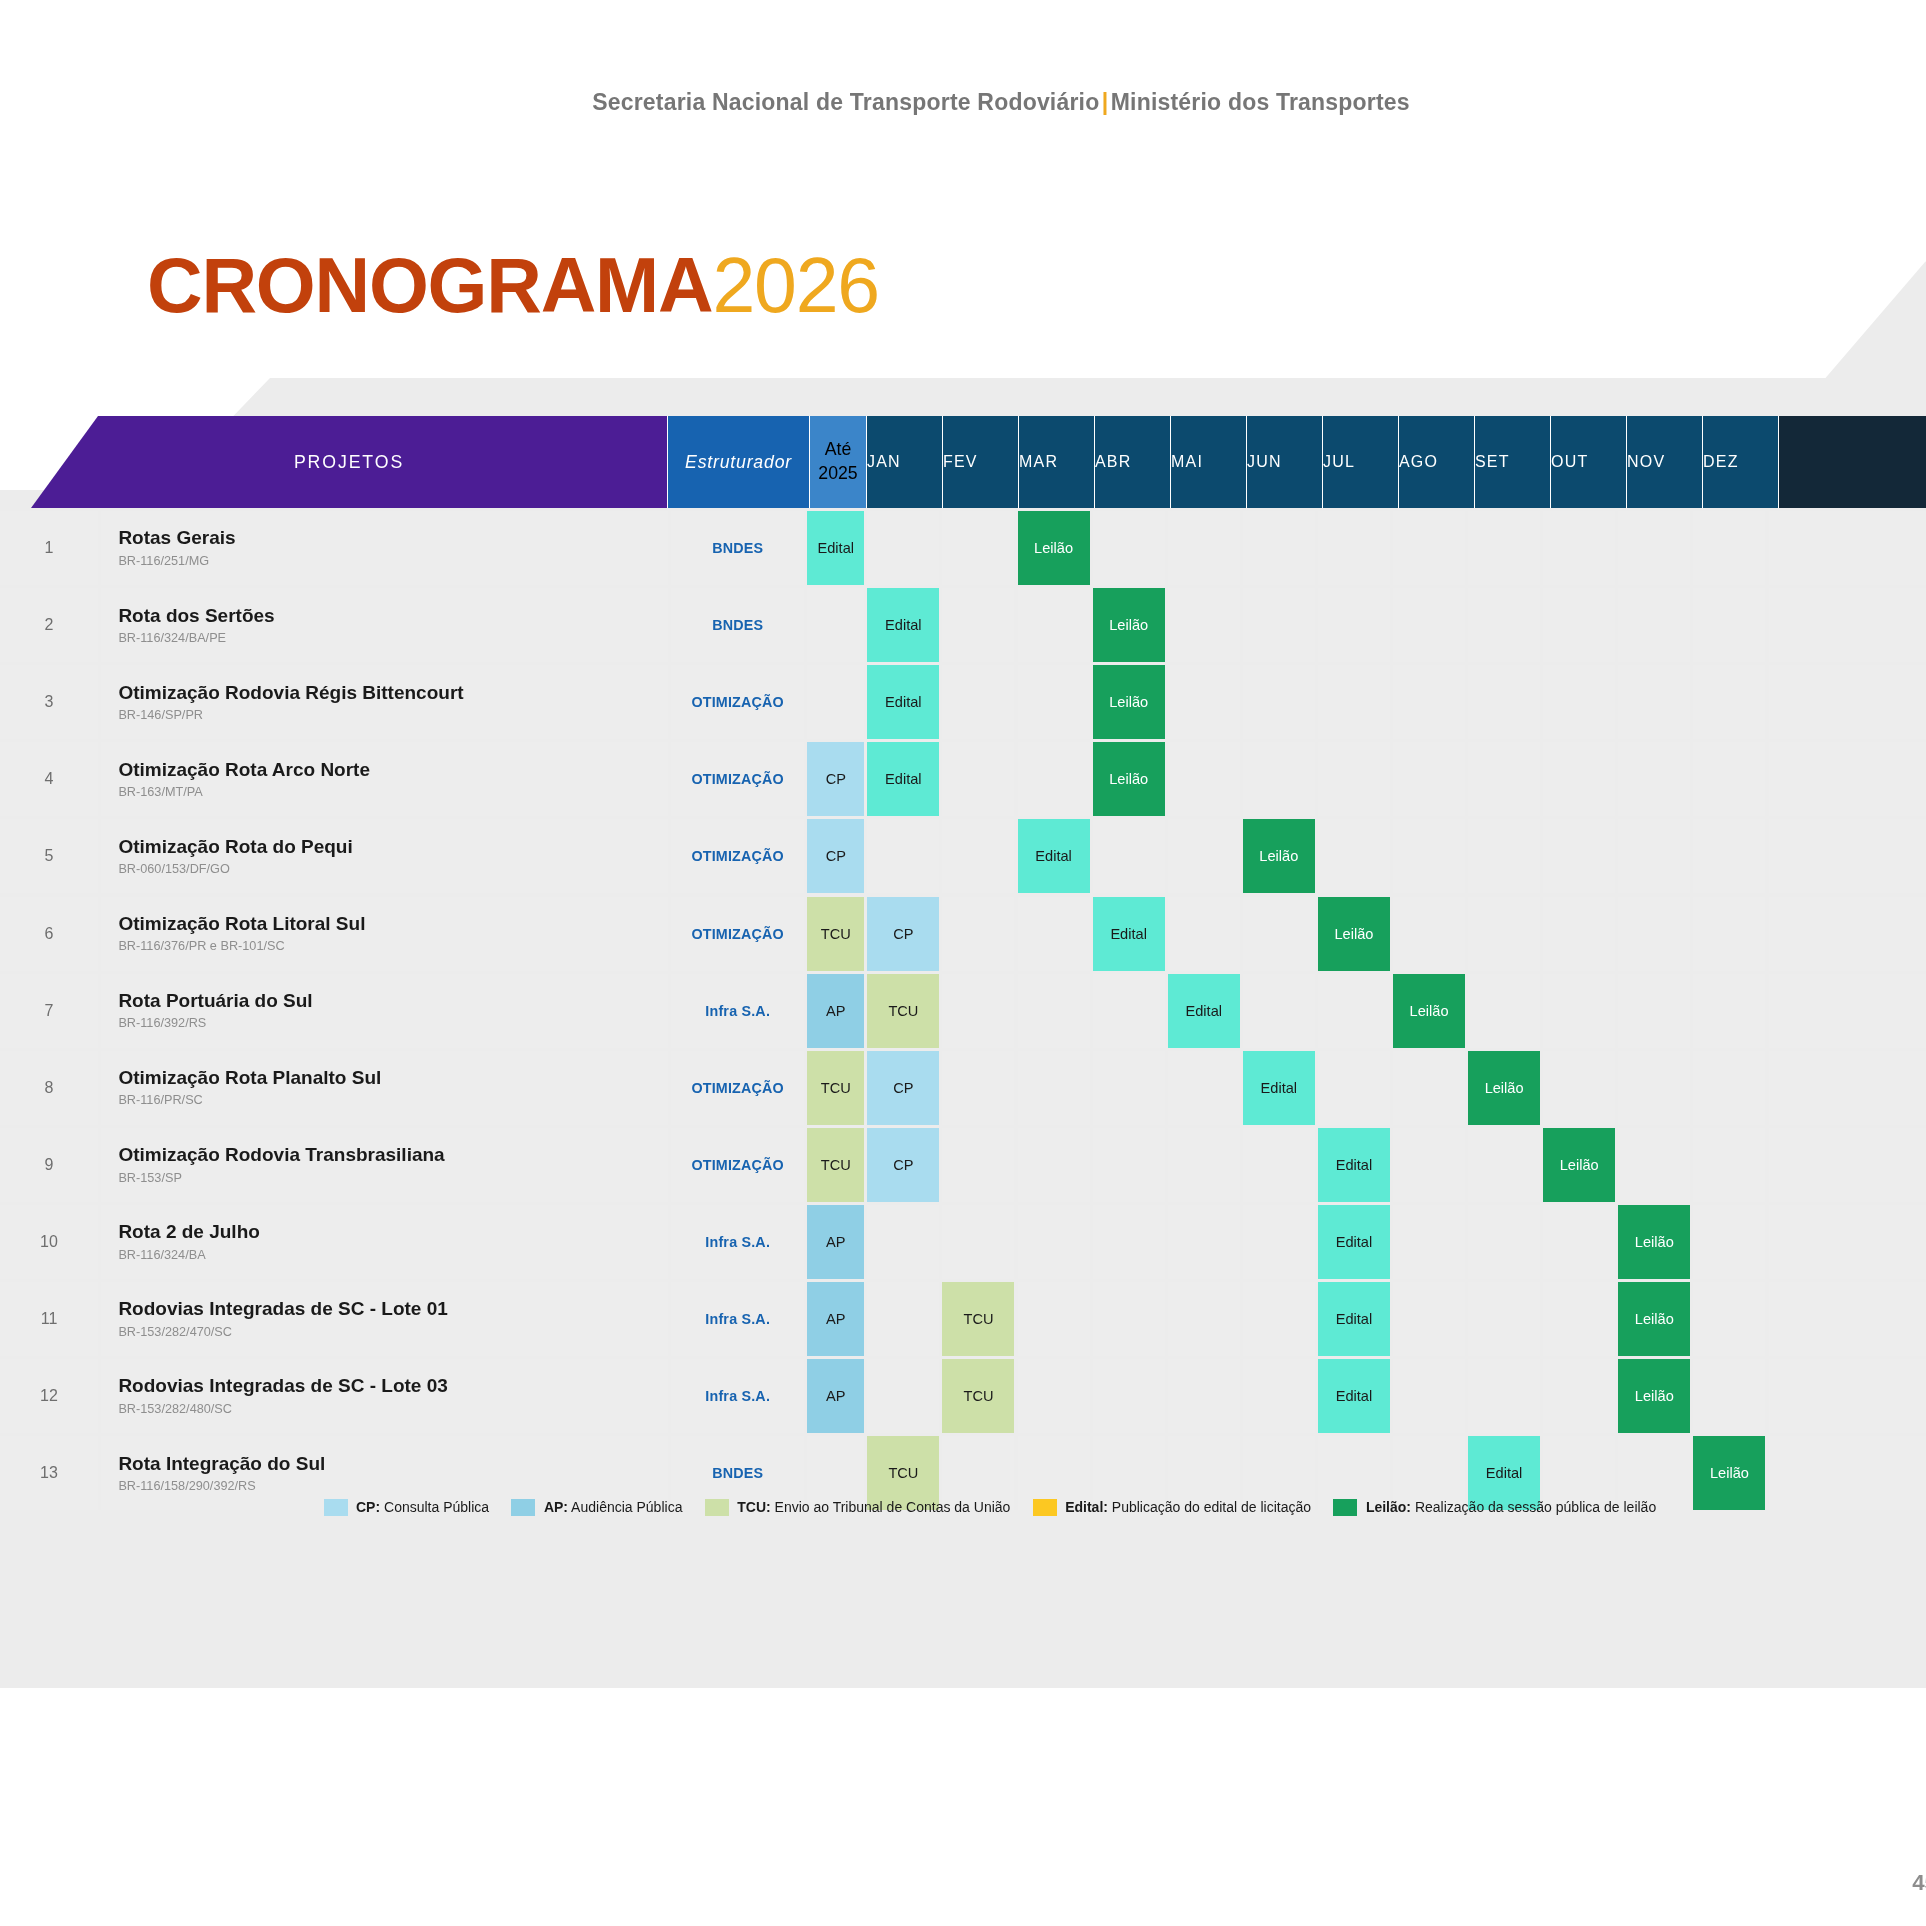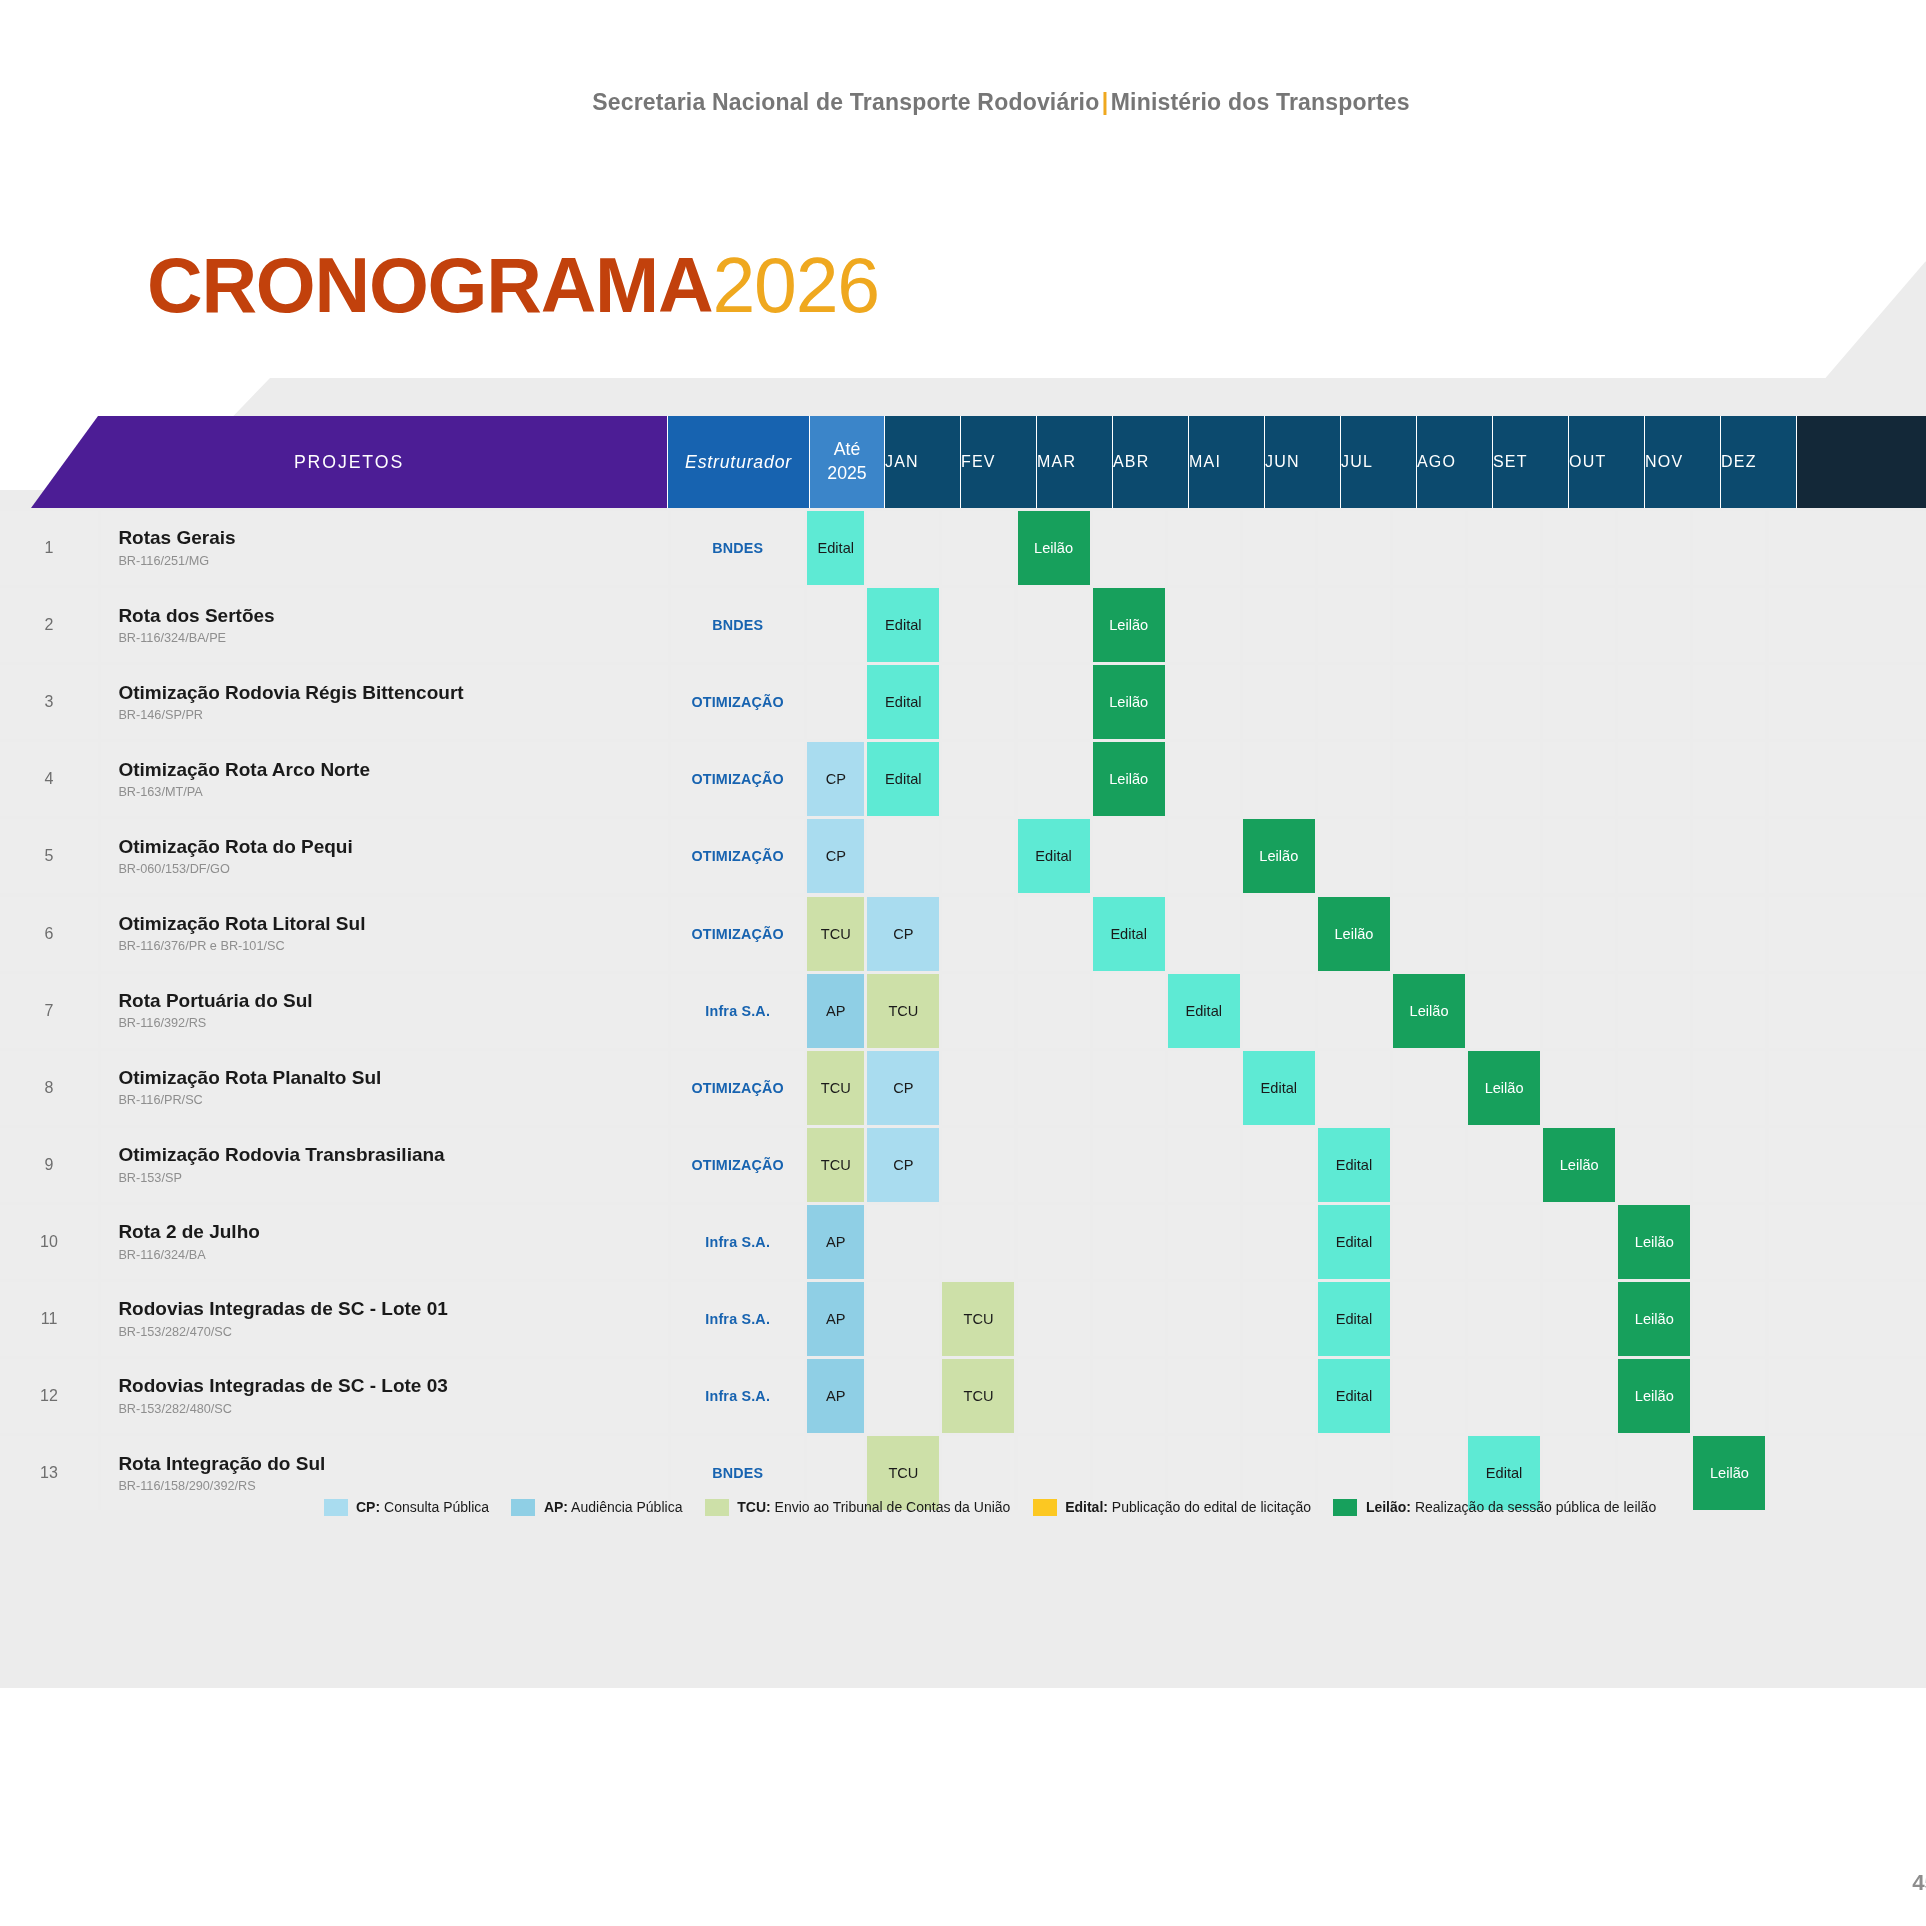--- a/index.html
+++ b/index.html
@@ -61,21 +61,21 @@
     margin-left:-67px;
   }
   .hdr .c-est{
     width:142px;background:#1763b0;color:#fff;
     display:flex;align-items:center;justify-content:center;
     font-size:17.7px;letter-spacing:0.8px;border-left:1.9px solid #fff;
     box-sizing:border-box;
     font-style:italic;
   }
   .hdr .c-ate{
-    width:75px;background:#3b85c9;color:#ffffff;
+    width:57px;background:#3b85c9;color:#000000;
     display:flex;flex-direction:column;align-items:center;justify-content:center;
     font-size:17.7px;line-height:1.35;border-left:1.9px solid #fff;box-sizing:border-box;
   }
   .hdr .c-mon{
     width:76px;background:#0c4a6e;color:#fff;
     display:flex;align-items:center;justify-content:flex-start;
     font-size:16px;letter-spacing:1.2px;border-left:1.9px solid #fff;box-sizing:border-box;
   }
   .hdr .c-tail{flex:1;background:#132838;border-left:1.9px solid #fff;box-sizing:border-box;}
 

